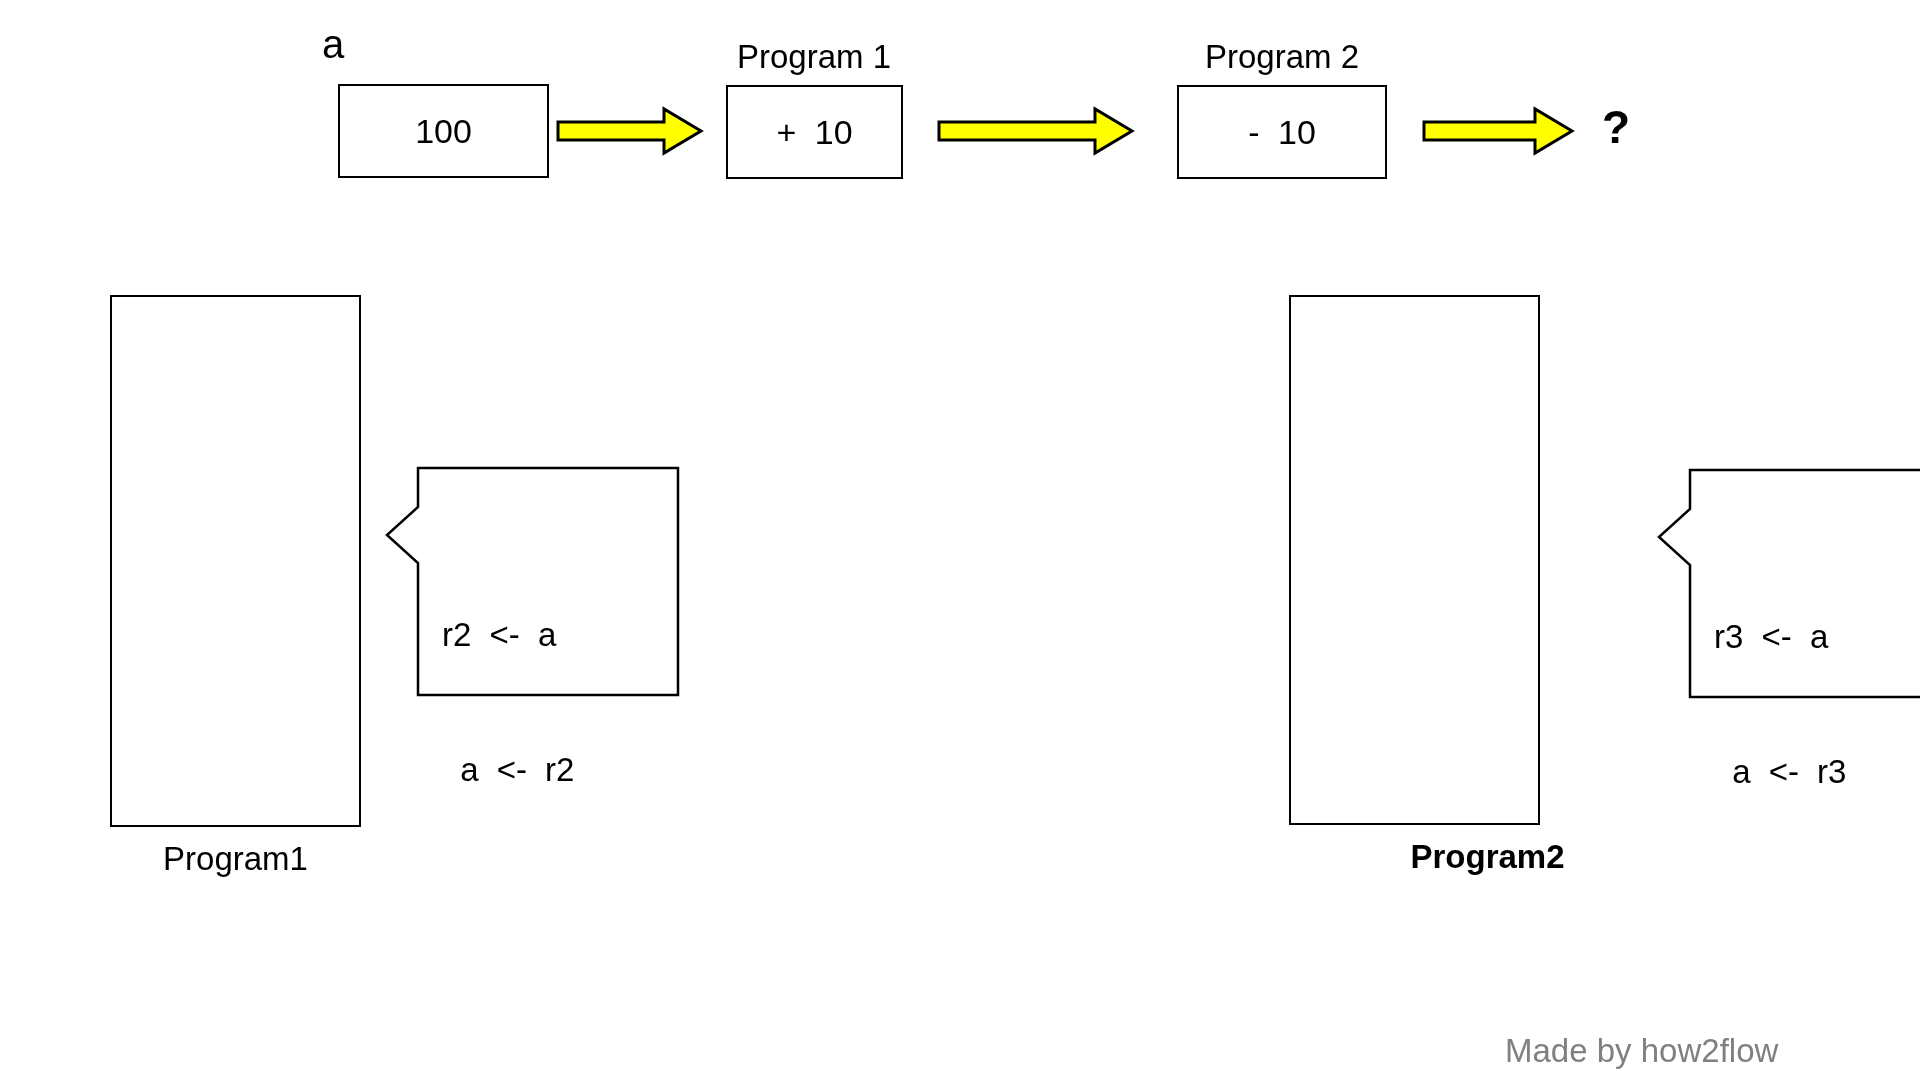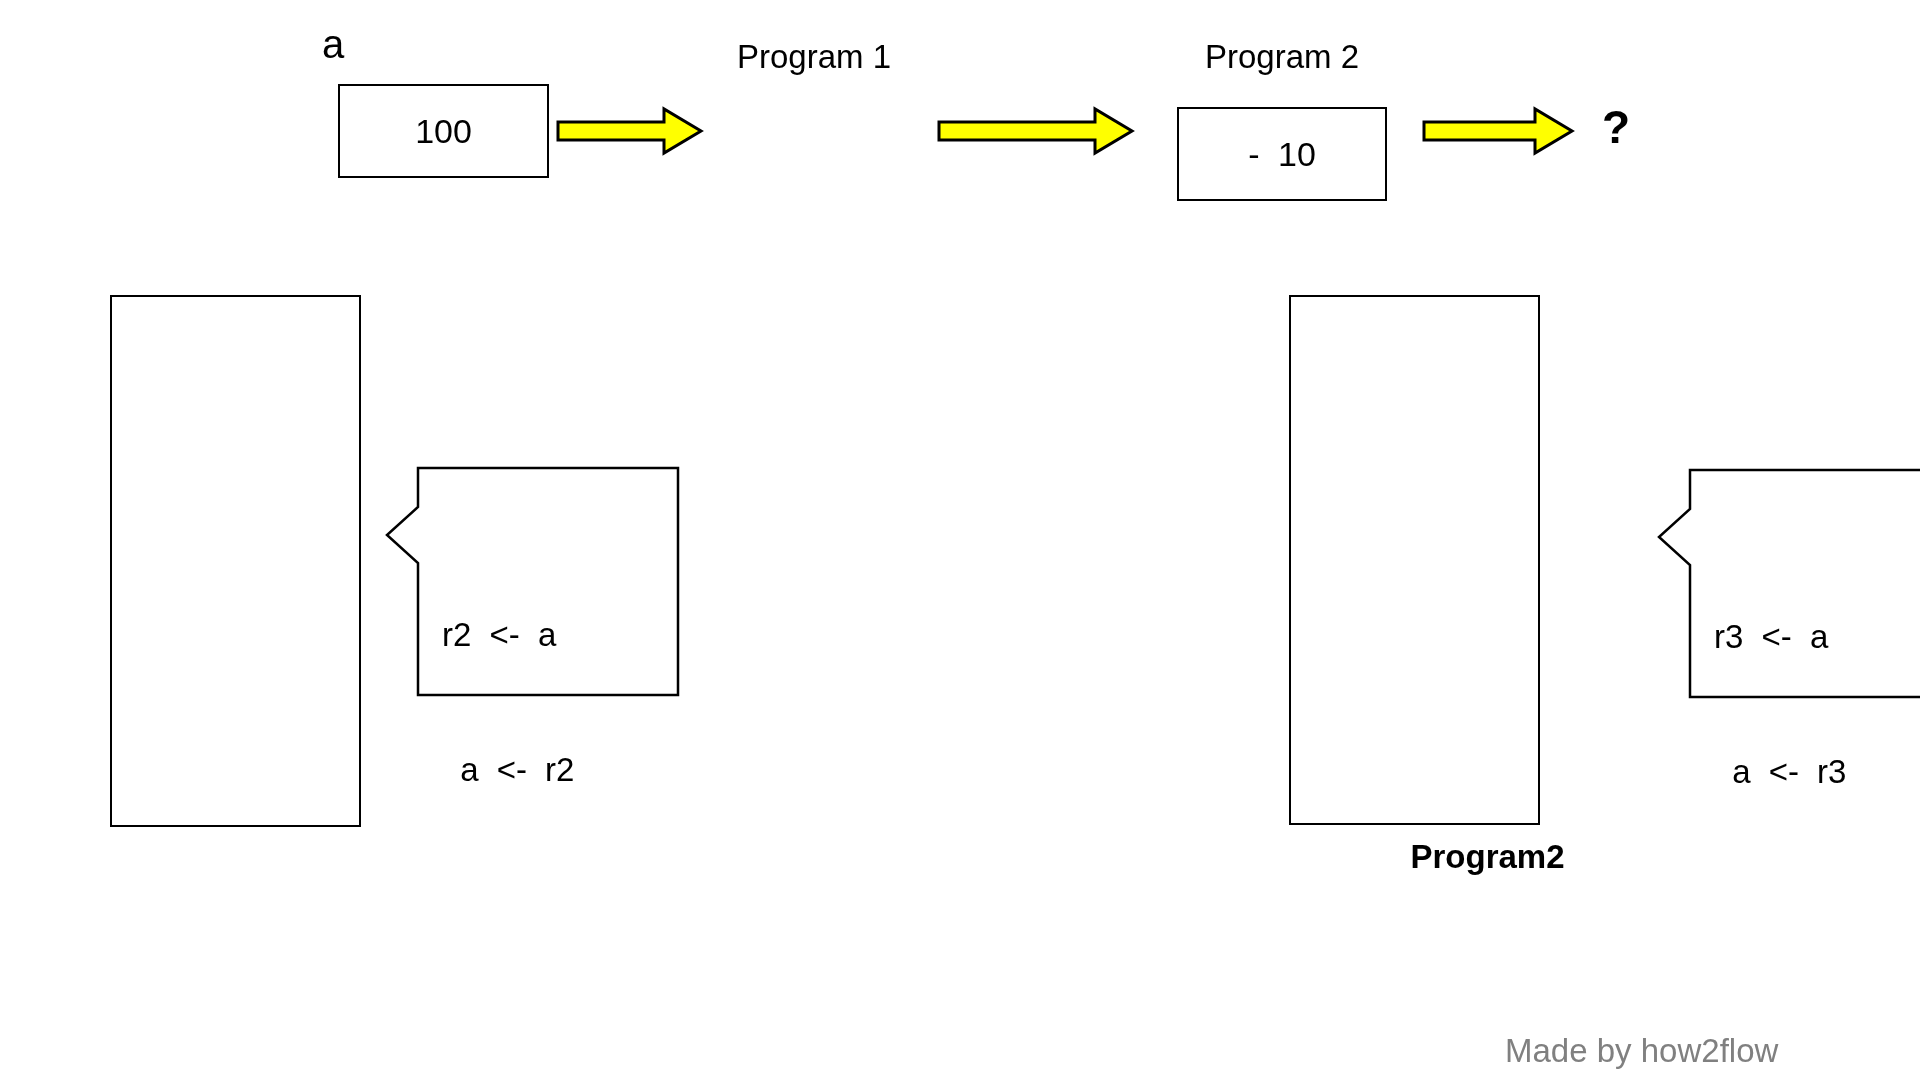--- a/index.html
+++ b/index.html
@@ -79,38 +79,42 @@
   <div class="abs flow-box" style="left:338px; top:84px; width:211px; height:94px;">
     <span>100</span>
   </div>
 
   <svg class="abs" style="left:556px; top:106px;" width="148" height="50" viewBox="0 0 148 50">
     <polygon points="2,16 108,16 108,3 145,25 108,47 108,34 2,34" fill="#FFFF00" stroke="#000000" stroke-width="3" stroke-linejoin="miter"></polygon>
   </svg>
 
   <div class="abs stage-title" style="left:699px; top:38px; width:230px;">Program 1</div>
 
+  <div class="abs flow-box" style="left:726px; top:85px; width:177px; height:94px;">
+    <span>+ 10</span>
+  </div>
 
   <svg class="abs" style="left:937px; top:106px;" width="198" height="50" viewBox="0 0 198 50">
     <polygon points="2,16 158,16 158,3 195,25 158,47 158,34 2,34" fill="#FFFF00" stroke="#000000" stroke-width="3" stroke-linejoin="miter"></polygon>
   </svg>
 
   <div class="abs stage-title" style="left:1167px; top:38px; width:230px;">Program 2</div>
 
-  <div class="abs flow-box" style="left:1177px; top:85px; width:210px; height:94px;margin-top:22px;">
+  <div class="abs flow-box" style="left:1177px; top:85px; width:210px; height:94px;">
     <span>- 10</span>
   </div>
 
   <svg class="abs" style="left:1422px; top:106px;" width="153" height="50" viewBox="0 0 153 50">
     <polygon points="2,16 113,16 113,3 150,25 113,47 113,34 2,34" fill="#FFFF00" stroke="#000000" stroke-width="3" stroke-linejoin="miter"></polygon>
   </svg>
 
   <div class="abs question-mark" style="left:1602px; top:100px;">?</div>
 
   <div class="abs program-rect" style="left:110px; top:295px; width:251px; height:532px;"></div>
+  <div class="abs program-label" style="left:110px; top:840px; width:251px;">Program1</div>
 
   <div class="abs callout" style="left:384px; top:466px;">
     <svg width="296" height="231" viewBox="0 0 296 231">
       <path d="M 34 2 L 294 2 L 294 229 L 34 229 L 34 97 L 3 69 L 34 41 Z" fill="#ffffff" stroke="#000000" stroke-width="2.5" stroke-linejoin="miter"></path>
     </svg>
     <div class="code-block">
       <div class="code-line">r2 &lt;- a</div>
       <div class="code-line"> a &lt;- r2</div>
     </div>
   </div>

